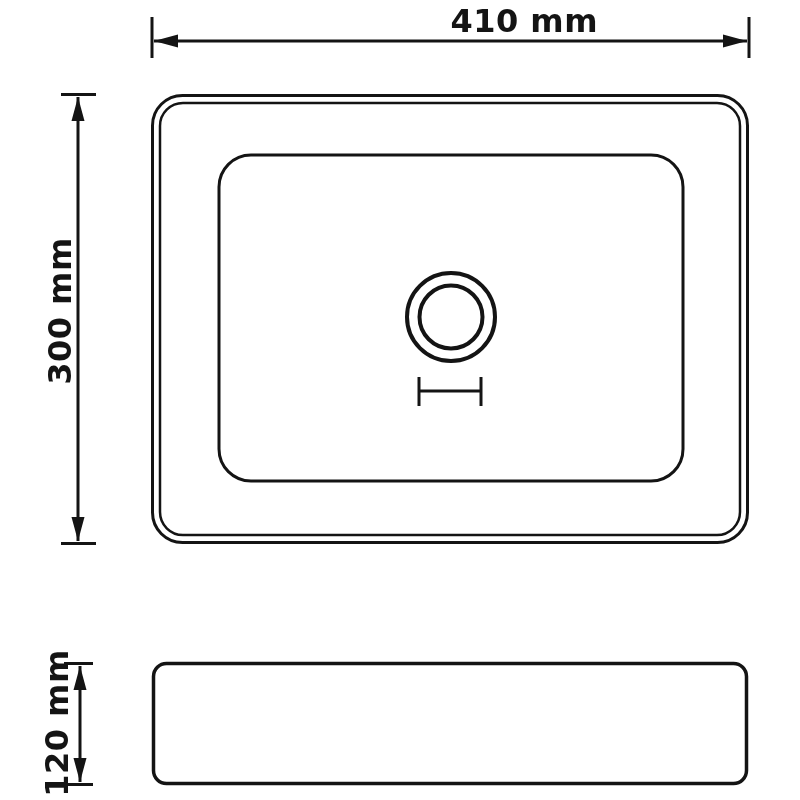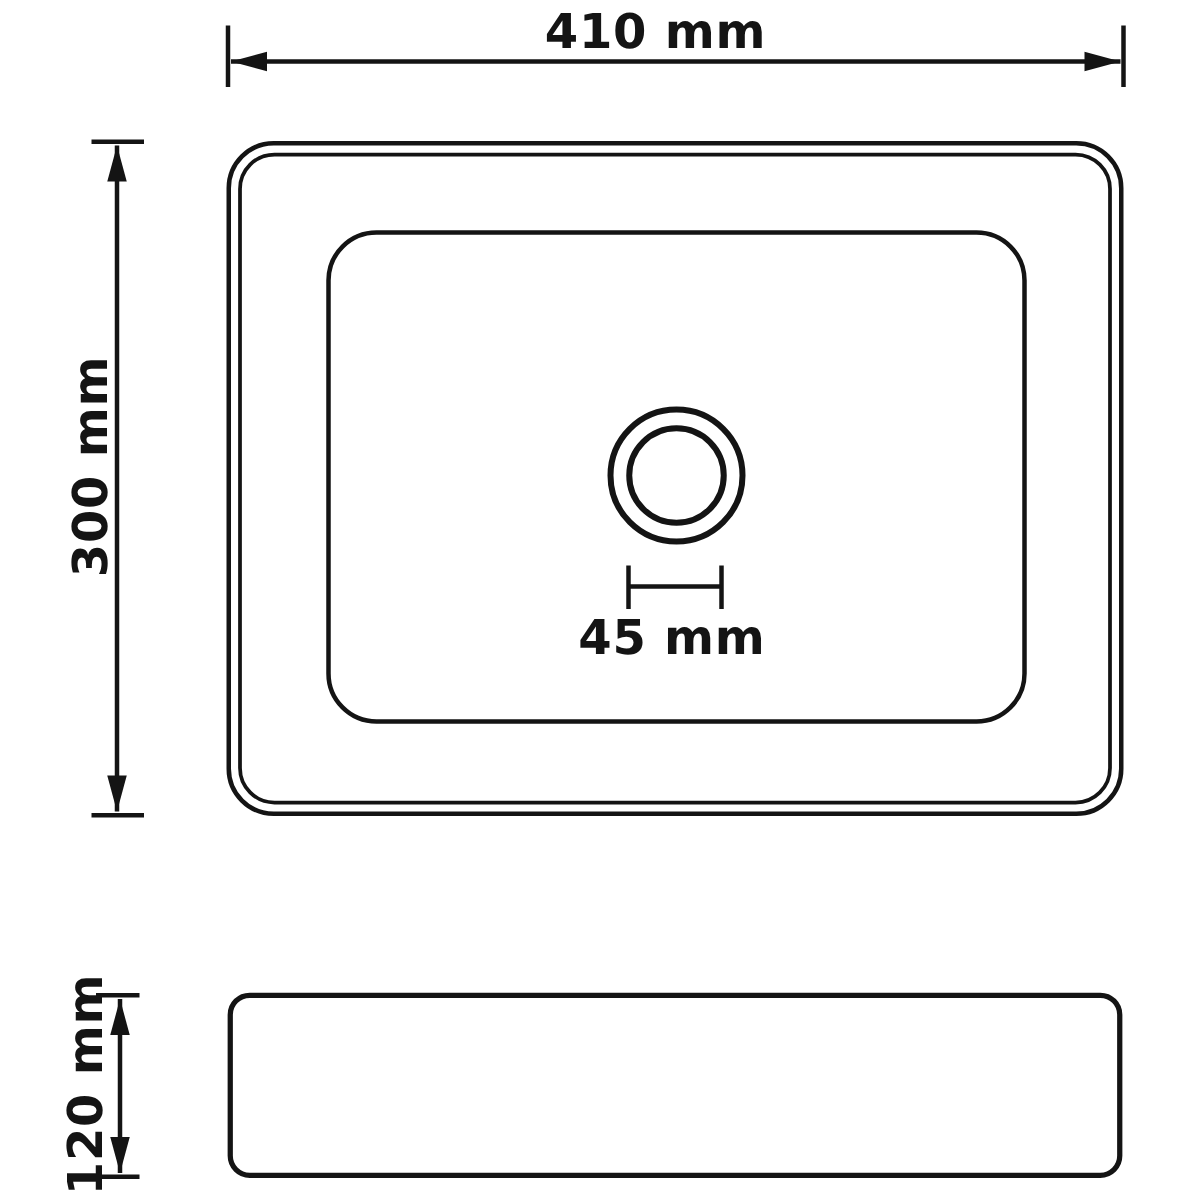--- a/index.html
+++ b/index.html
@@ -80,21 +80,20 @@
 
     <g>
       <line x1="80" y1="666" x2="80" y2="782" stroke-width="3"></line>
       <line x1="64" y1="663.5" x2="93" y2="663.5" stroke-width="3"></line>
       <line x1="64" y1="784.5" x2="93" y2="784.5" stroke-width="3"></line>
       <polygon points="80,666 73.5,690 86.5,690" fill="#141414" stroke="none"></polygon>
       <polygon points="80,782 73.5,758 86.5,758" fill="#141414" stroke="none"></polygon>
     </g>
   </svg>
 
-  <div class="dim-label" style="left:287px; top:3px;">410 mm</div>
+  <div class="dim-label" style="left:298px; top:3px;text-align:right;">410 mm</div>
 
   <div class="dim-label vertical" style="left:-90px; top:293px;">300 mm</div>
 
-  <div class="dim-label" style="left:298px; top:407px;">45 mm</div>
 
   <div class="dim-label vertical" style="left:-93px; top:705px;">120 mm</div>
 
 </div>
 
 </body></html>

